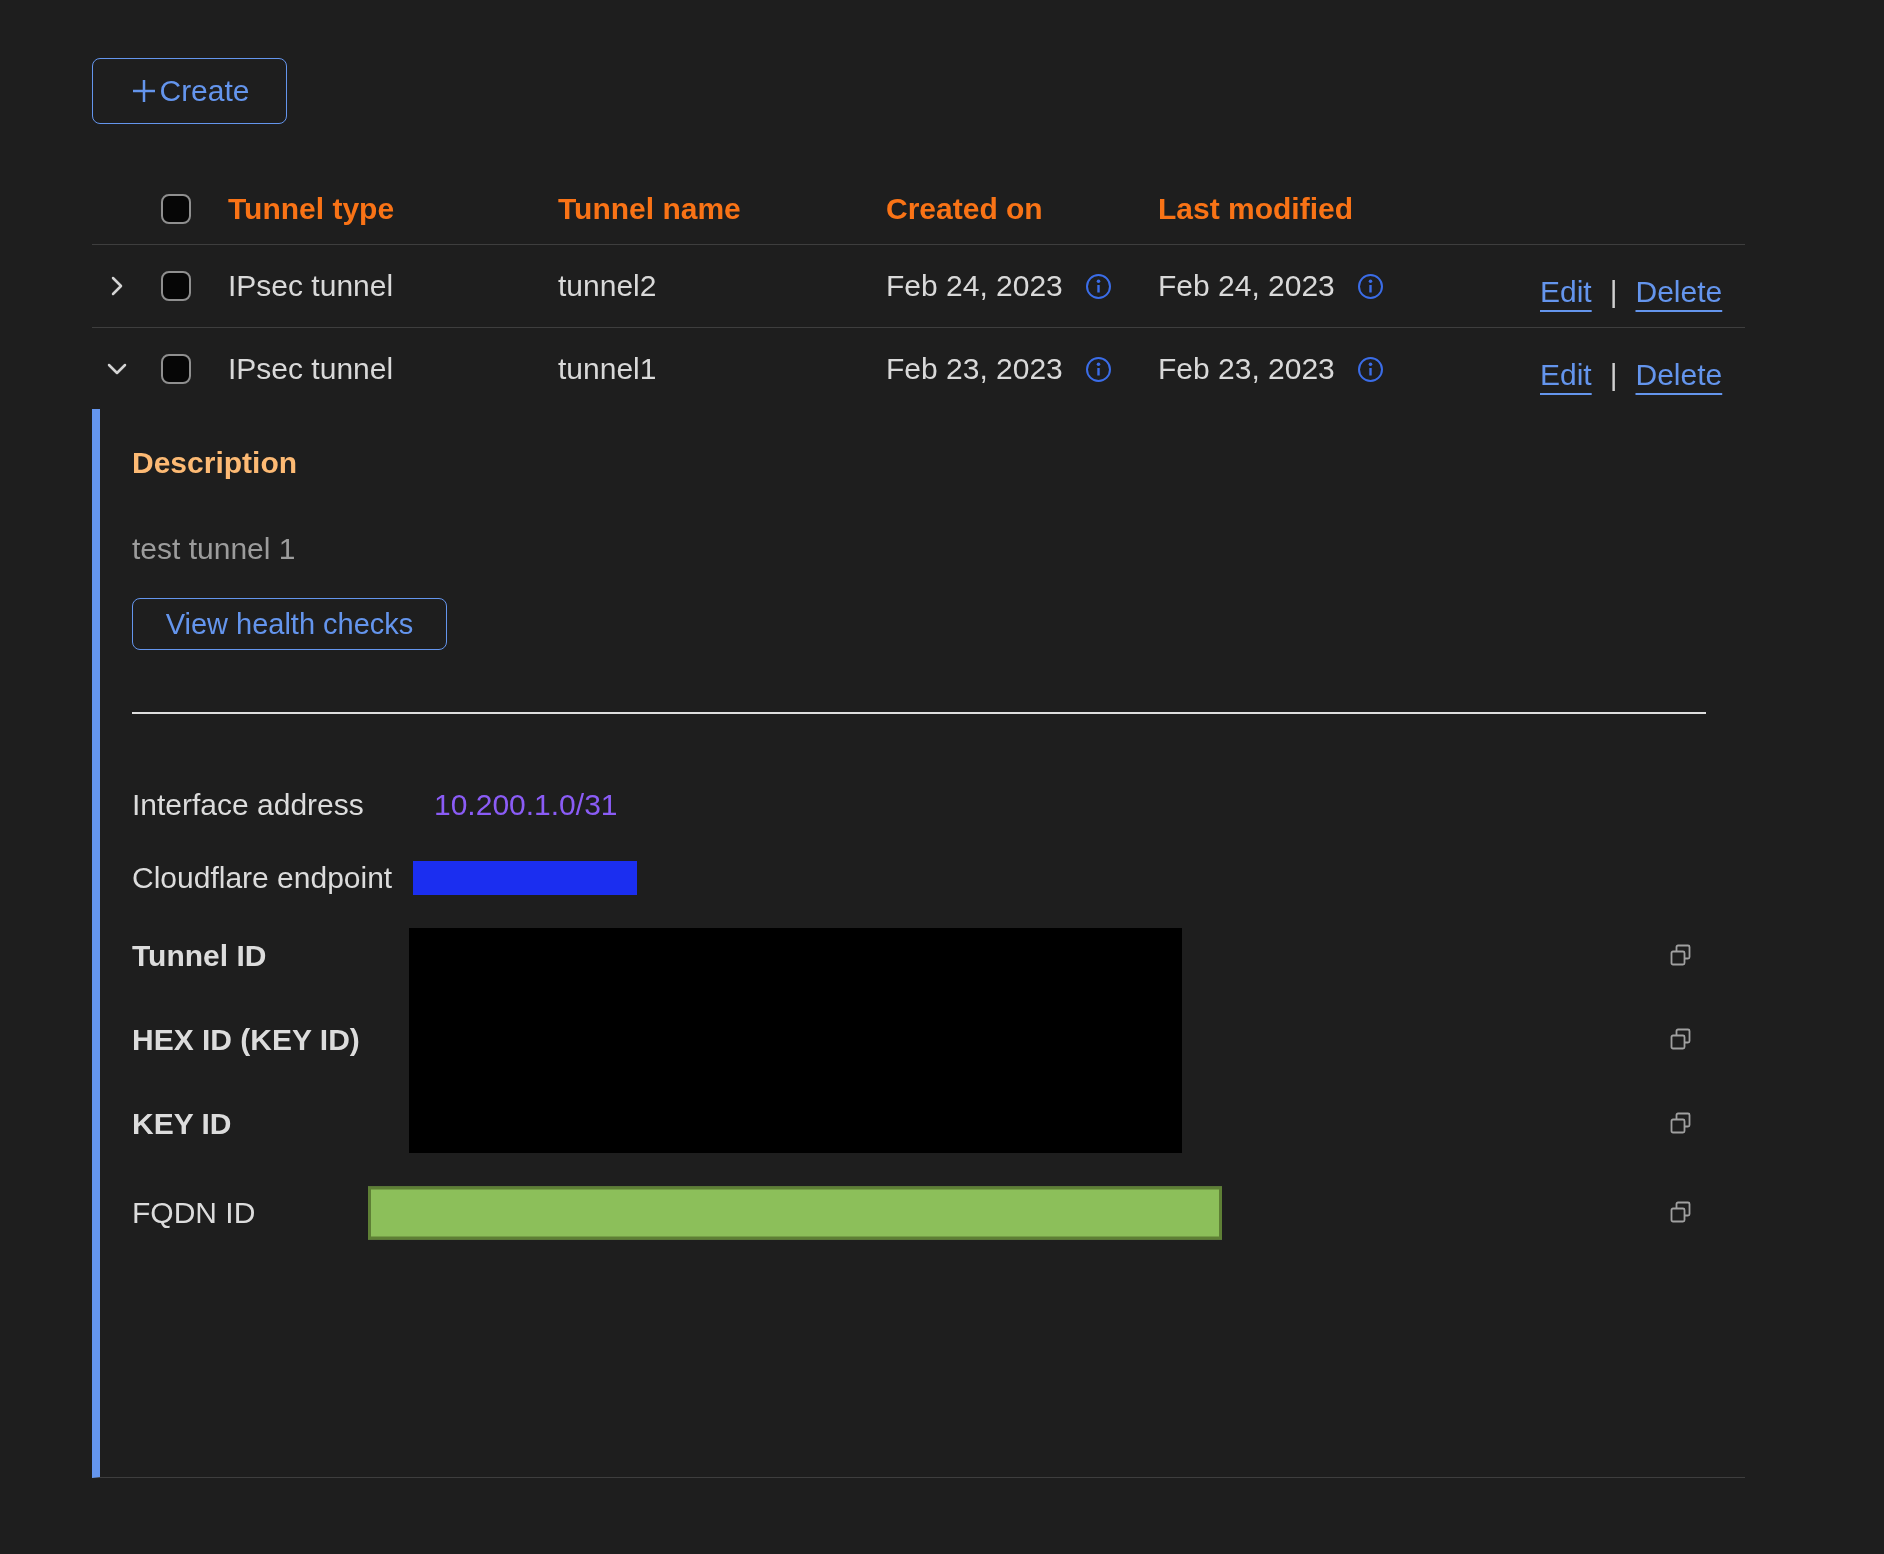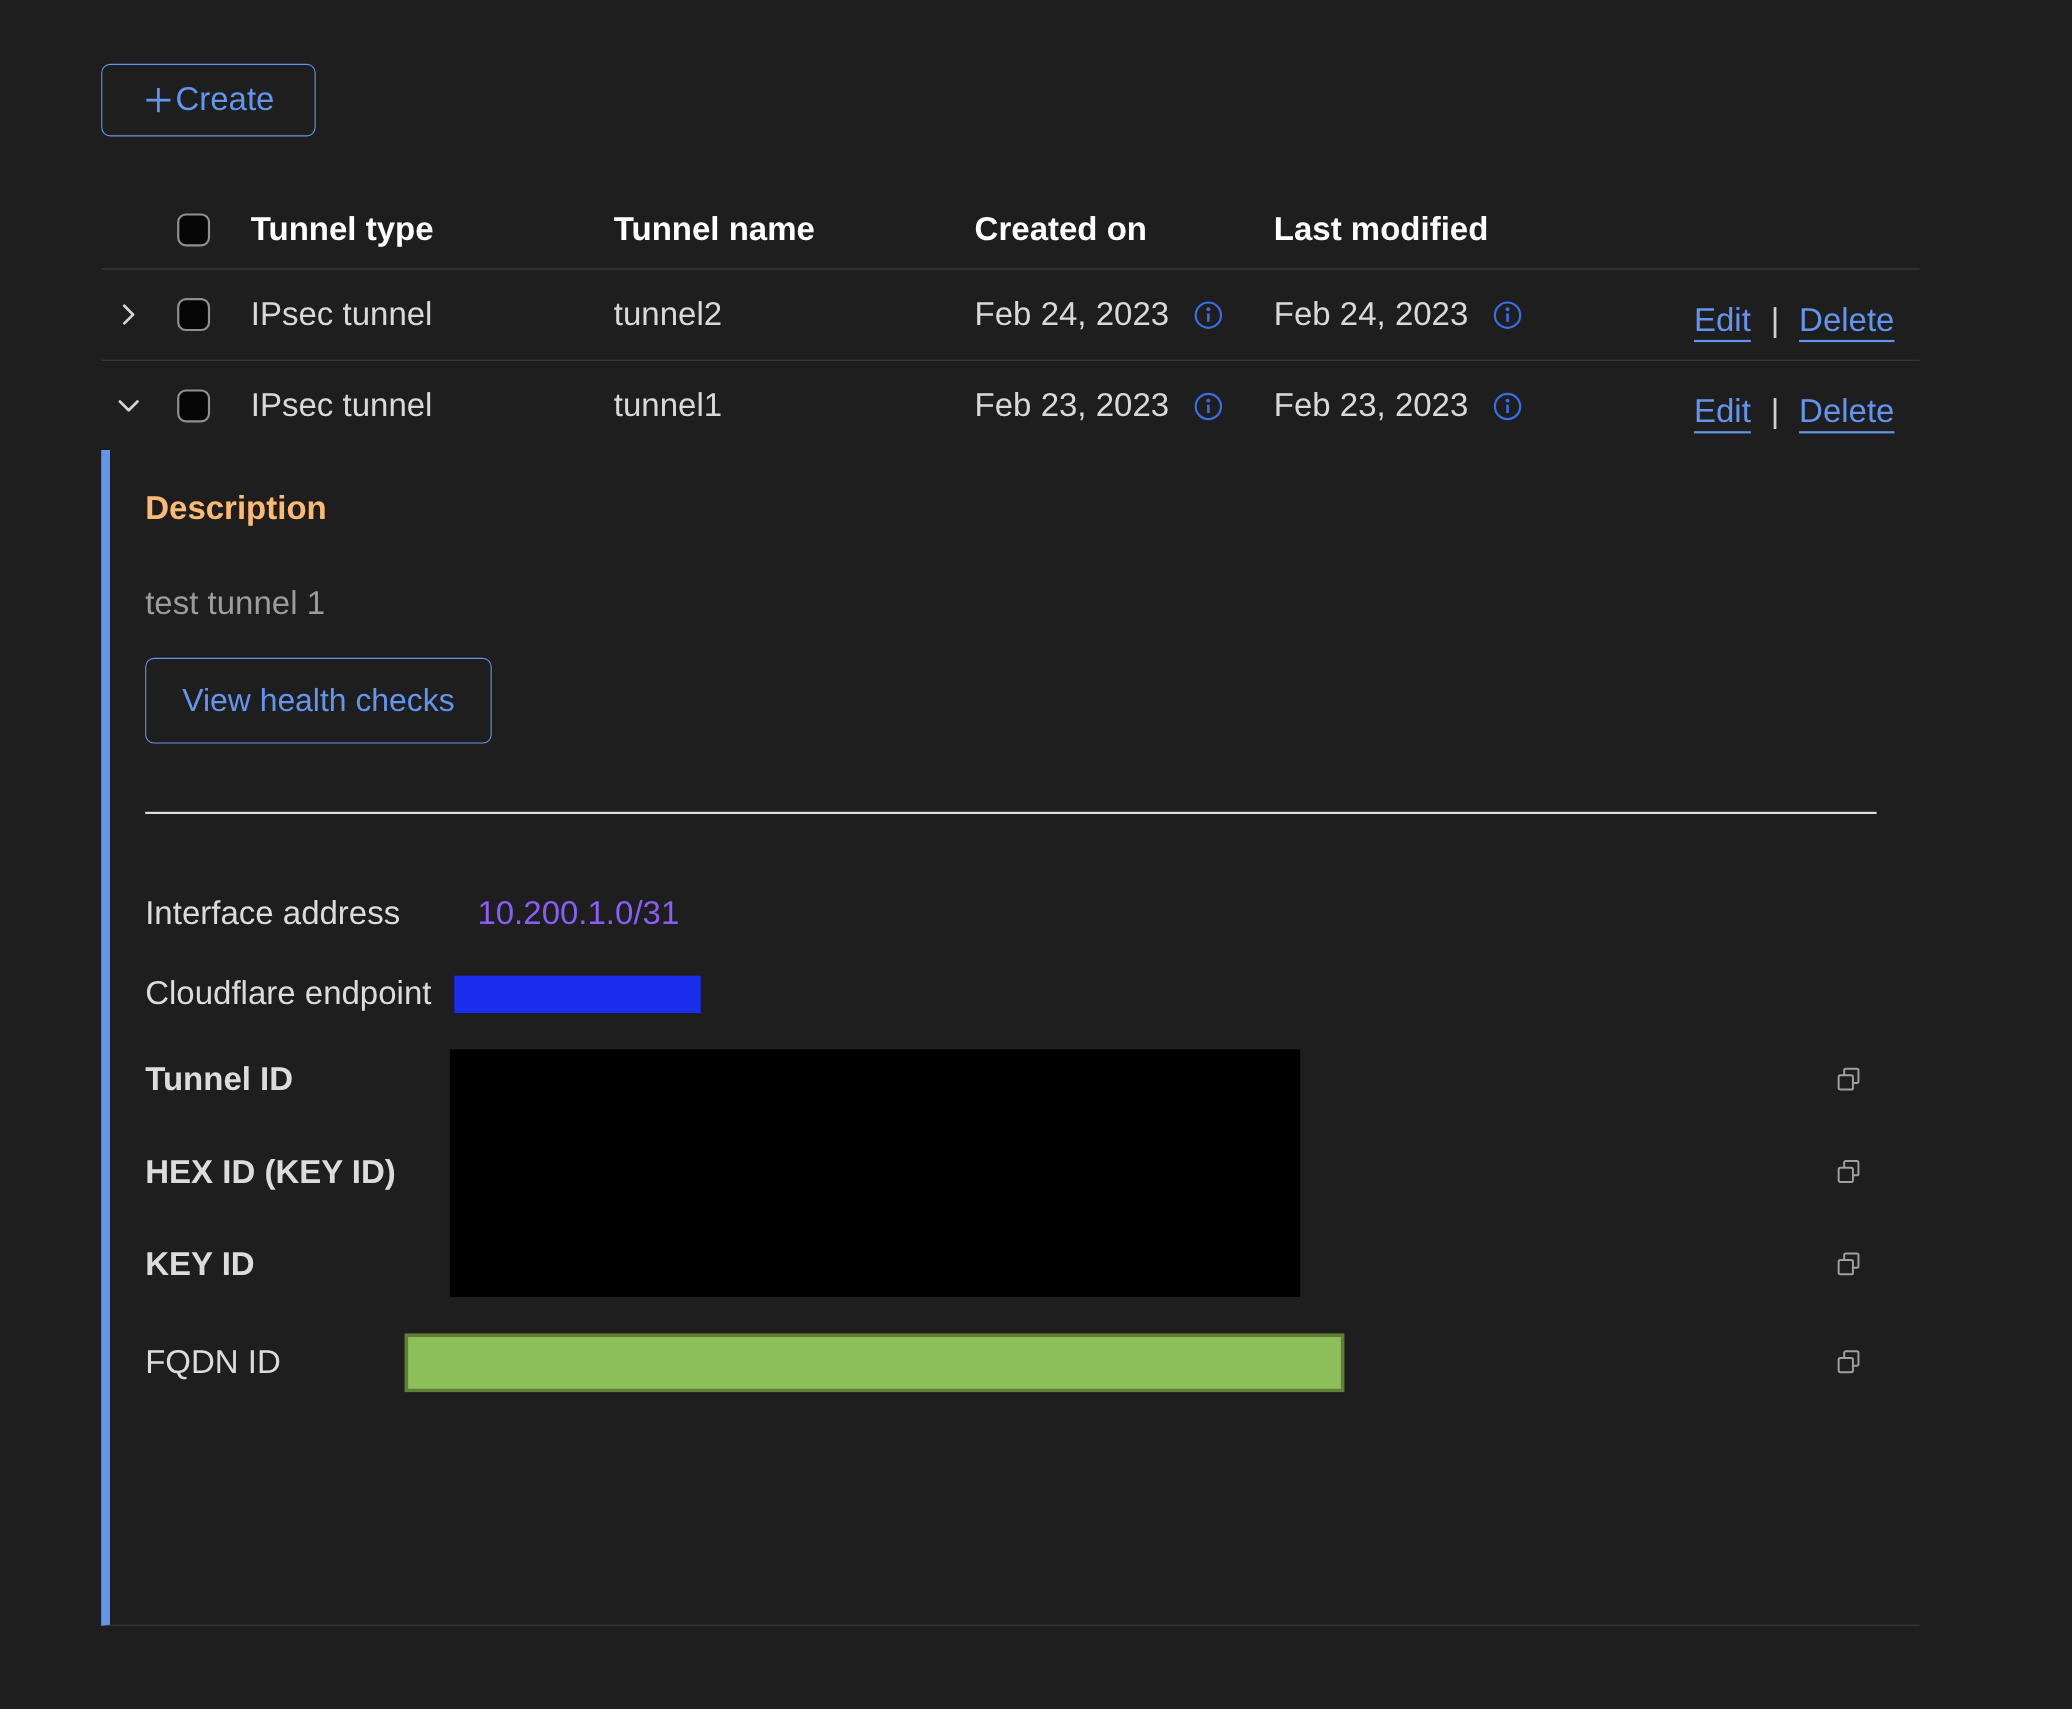--- a/index.html
+++ b/index.html
@@ -10,21 +10,21 @@
   
   .create-btn{
     position:absolute;left:92px;top:58px;width:195px;height:66px;
     display:flex;align-items:center;justify-content:center;
     background:transparent;border:1.5px solid #6495ed;border-radius:8px;
     color:#6495ed;font-size:30px;cursor:pointer;box-sizing:border-box;
   }
   
   .table{position:absolute;left:92px;top:174px;width:1653px;}
   .t-row{display:flex;align-items:center;}
-  .t-head{height:70px;border-bottom:1px solid #3e3e3e;font-weight:700;color:#ffffff;font-size:30px;}
+  .t-head{height:70px;border-bottom:1px solid #3e3e3e;font-weight:700;color:#f97316;font-size:30px;}
   .t-data{height:82px;border-bottom:1px solid #3e3e3e;font-size:30px;color:#d9d9d9;}
   .t-data.no-border{border-bottom:none;}
   .col-exp{width:69px;display:flex;align-items:center;padding-left:12px;box-sizing:border-box;}
   .col-chk{width:67px;display:flex;align-items:center;}
   .col-type{width:330px;}
   .col-name{width:328px;}
   .col-created{width:272px;display:flex;align-items:center;gap:22px;}
   .col-modified{width:382px;display:flex;align-items:center;gap:22px;}
   .col-actions{flex:1;display:flex;align-items:center;gap:18px;margin-top:12px;}
   .checkbox{
@@ -37,21 +37,21 @@
   .chev{cursor:pointer;display:flex;align-items:center;}
   
   .panel{
     position:absolute;left:92px;top:409px;width:1653px;height:1069px;
     border-left:8px solid #6495ed;border-bottom:1px solid #3e3e3e;box-sizing:border-box;
   }
   .panel-inner{padding-left:32px;}
   .desc-label{margin-top:36px;font-size:30px;line-height:36px;font-weight:700;color:#fdba74;}
   .desc-value{margin-top:50px;font-size:30px;line-height:36px;color:#9c9c9c;}
   .health-btn{
-    margin-top:31px;width:315px;height:78px;display:flex;align-items:center;justify-content:center;
+    margin-top:31px;width:315px;height:52px;display:flex;align-items:center;justify-content:center;
     background:transparent;border:1.5px solid #6495ed;border-radius:8px;
     color:#6495ed;font-size:29px;cursor:pointer;box-sizing:border-box;
   }
   .white-divider{margin-top:62px;width:1574px;height:2px;background:#dedede;}
   .fields{margin-top:54px;}
   .f-row{position:relative;display:flex;align-items:center;padding-right:51px;font-size:30px;color:#dcdcdc;}
   .f-label{width:280px;flex:none;}
   .f-value-text{color:#8b5cf6;padding-left:22px;}
   .h73{height:73px;} .h96{height:96px;gap:43px;}
   .f-group{position:relative;height:251px;font-weight:bold;}

